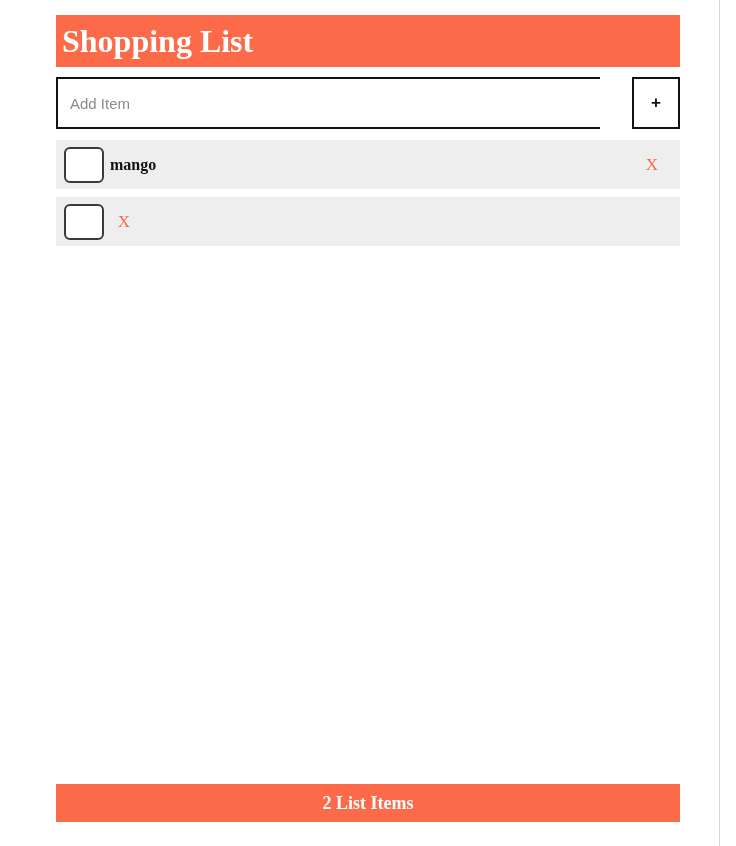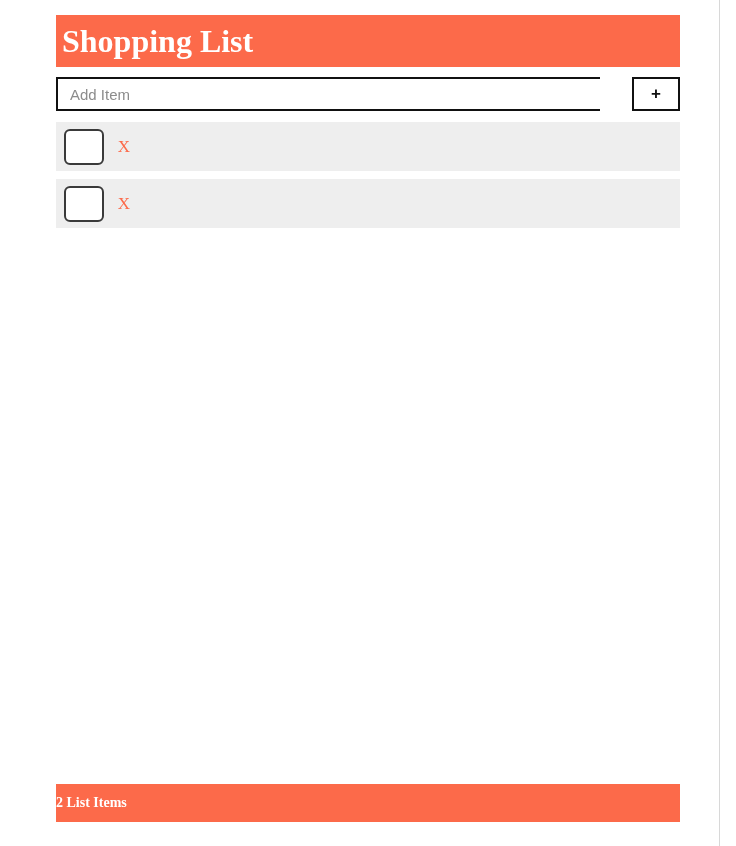--- a/index.html
+++ b/index.html
@@ -51,21 +51,21 @@
     font-family: "Liberation Serif", serif;
     font-weight: bold;
     font-size: 32px;
     line-height: 1;
     letter-spacing: 0px;
     color: #ffffff;
   }
   .add-row {
     display: flex;
     margin-top: 10px;
-    height: 34px;
+    height: 52px;
     gap: 32px;
   }
   .add-input {
     flex: 1 1 auto;
     border: 2px solid #111111;
     border-right: none;
     background: #ffffff;
     font-family: "Liberation Sans", sans-serif;
     font-size: 15px;
     color: #333333;
@@ -145,24 +145,24 @@
   .footer {
     position: absolute;
     left: 56px;
     top: 784px;
     width: 624px;
     height: 38px;
     background: #fc6a4a;
     color: #ffffff;
     display: flex;
     align-items: center;
-    justify-content: flex-start;
+    justify-content: center;
     font-family: "Liberation Serif", serif;
     font-weight: bold;
-    font-size: 14px;
+    font-size: 18px;
   }
 </style>
 </head>
 <body>
 
 <div class="page">
 
   <div class="scrollbar-track"></div>
 
   <div class="app">
@@ -172,20 +172,21 @@
     </div>
 
     <div class="add-row">
       <input class="add-input" type="text" placeholder="Add Item" style="">
       <button class="add-button">+</button>
     </div>
 
     <ul class="list">
       <li class="list-item">
         <span class="item-checkbox"></span>
+        <span class="item-label">mango</span>
         <button class="item-delete">X</button>
       </li>
       <li class="list-item">
         <span class="item-checkbox"></span>
         <button class="item-delete">X</button>
       </li>
     </ul>
 
   </div>
 

